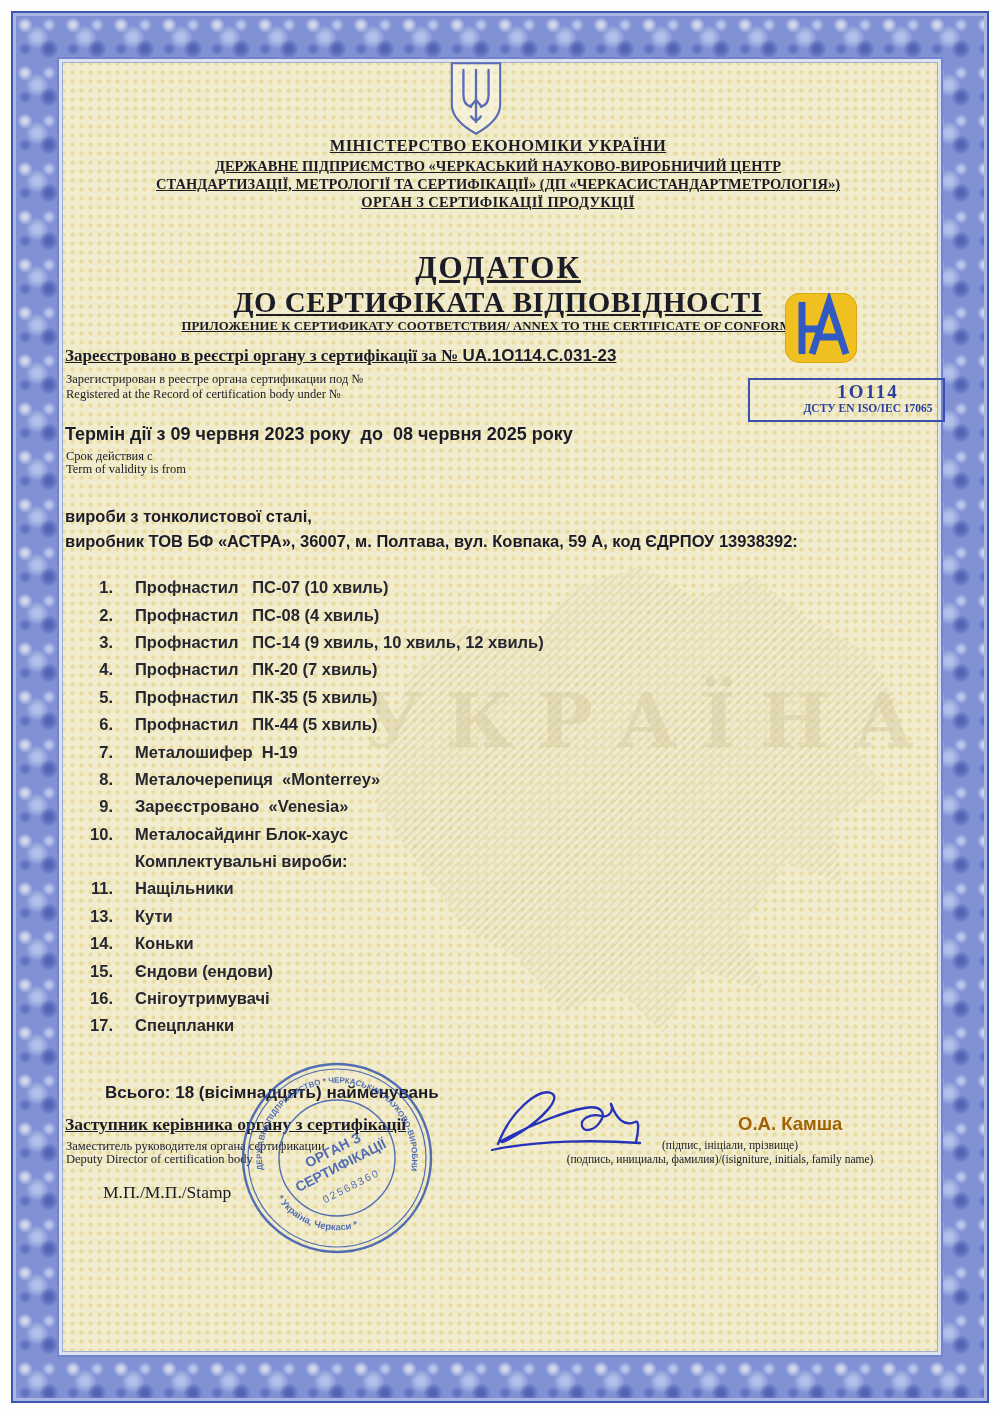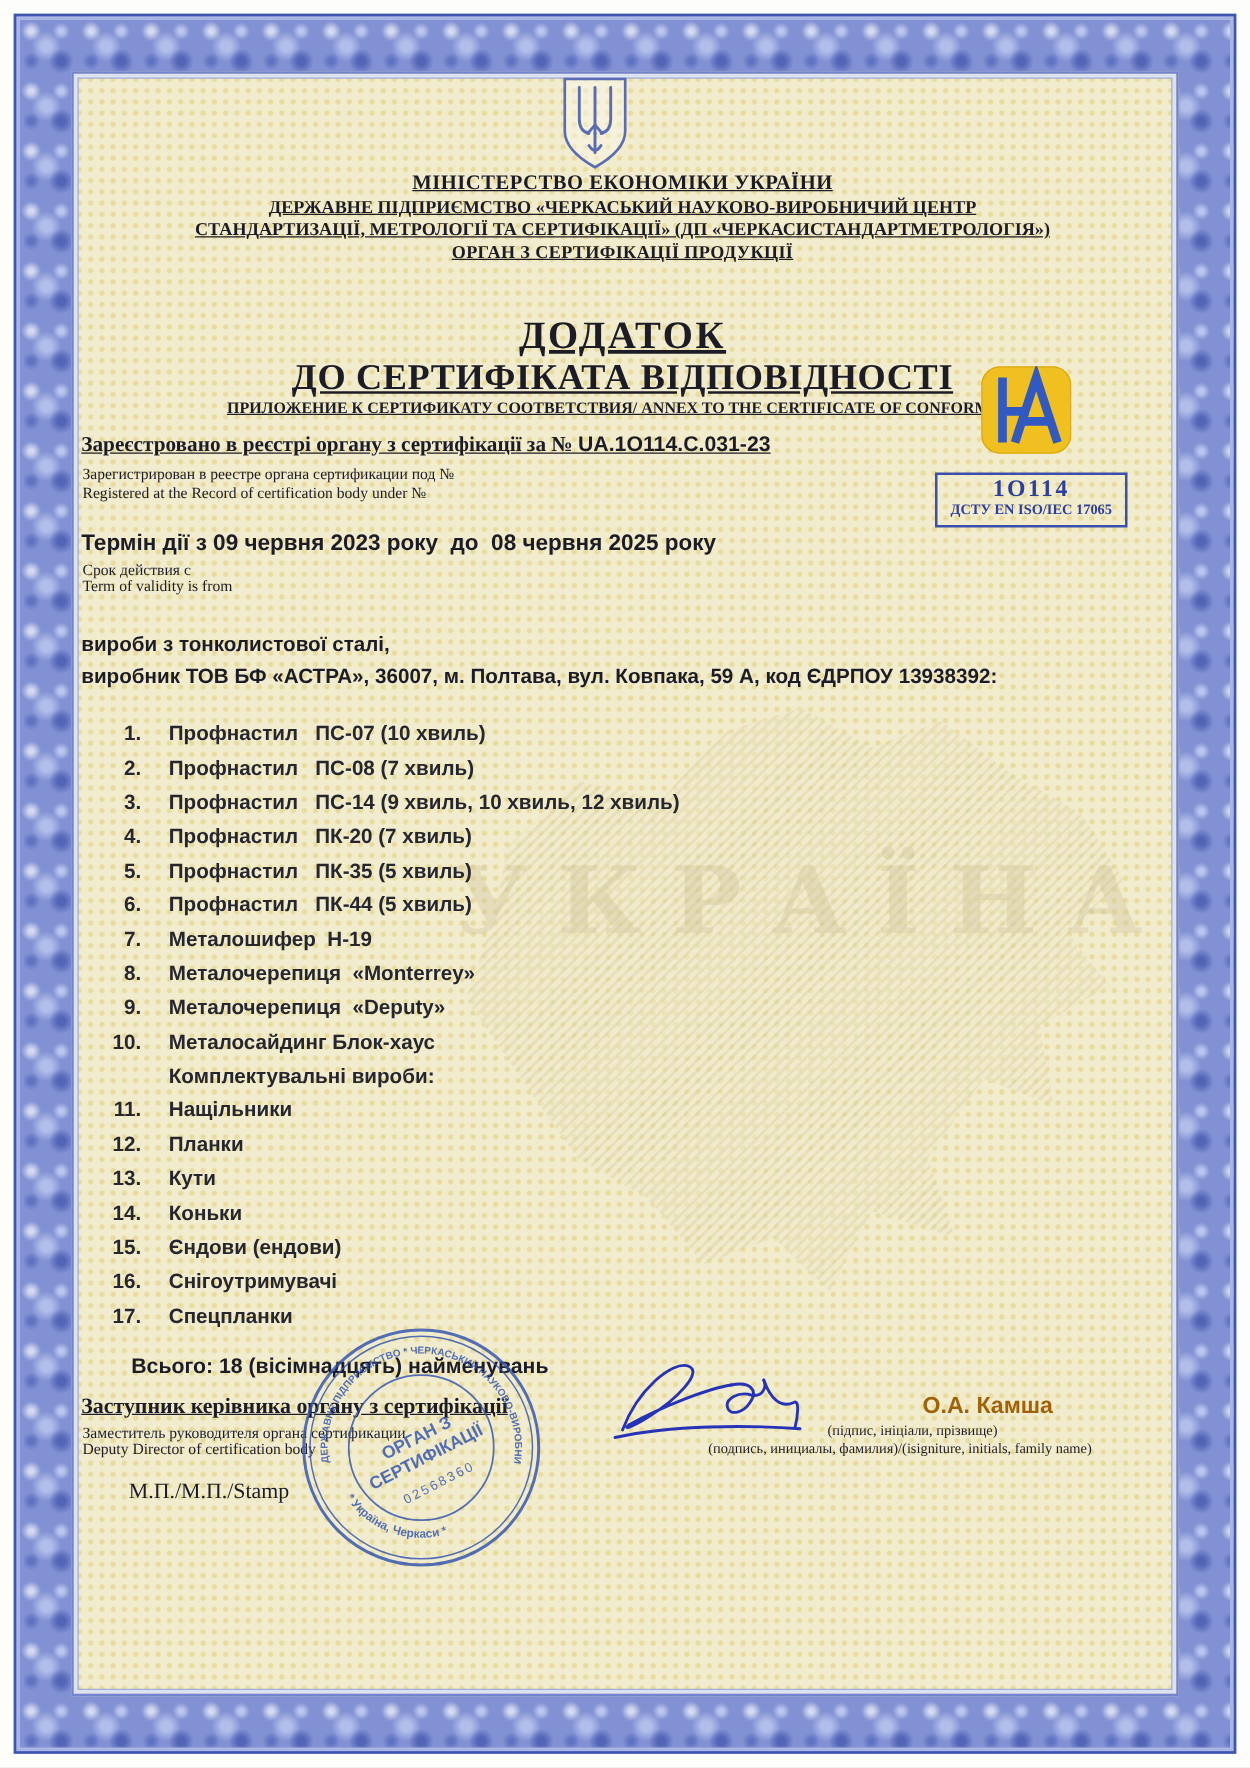--- a/index.html
+++ b/index.html
@@ -66,21 +66,21 @@
   .signru{left:66px;top:1139px;font-size:12.5px;}
   .signen{left:66px;top:1152px;font-size:12.5px;}
   .mp{left:103px;top:1182px;font-size:17.5px;}
   .signer{left:738px;top:1113px;font-size:18.5px;color:#a16207;}
   .cap1{left:600px;top:1139px;width:260px;text-align:center;font-size:11.5px;}
   .cap2{left:500px;top:1153px;width:440px;text-align:center;font-size:11.5px;}
   
   .naau{position:absolute;left:785px;top:293px;width:72px;height:70px;background:#f0c021;
     border-radius:15px;box-shadow:0 0 0 1px #d8a815 inset;}
   .codebox{position:absolute;left:748px;top:378px;width:150px;height:40px;border:2px solid #3b4fae;
-    color:#2b3f9e;text-align:center;}
+    color:#2b3f9e;text-align:center;padding-left:43px;}
   .codebox .code{font-size:19px;font-weight:bold;letter-spacing:2px;line-height:20px;margin-top:2px;
     font-family:"Liberation Serif",serif;}
   .codebox .std{font-size:11.5px;font-weight:bold;line-height:13px;font-family:"Liberation Serif",serif;}
   .stamp{position:absolute;left:237px;top:1058px;width:200px;height:200px;opacity:.8;z-index:6;}
   .sig{position:absolute;left:488px;top:1082px;width:180px;height:85px;z-index:5;}
   .emblem{position:absolute;left:447px;top:60px;width:58px;height:78px;}
 </style>
 </head>
 <body>
 
@@ -140,21 +140,21 @@
     <div class="abs sansB intro1">вироби з тонколистової сталі,</div>
     <div class="abs sansB intro2">виробник ТОВ БФ «АСТРА», 36007, м. Полтава, вул. Ковпака, 59 А, код ЄДРПОУ 13938392:</div>
 
     <div class="prod-list">
         <div class="prod-row">
           <span class="prod-num">1.</span>
           <span class="prod-text">Профнастил   ПС-07 (10 хвиль)</span>
         </div>
         <div class="prod-row">
           <span class="prod-num">2.</span>
-          <span class="prod-text">Профнастил   ПС-08 (7 хвиль)</span>
+          <span class="prod-text">Профнастил   ПС-08 (4 хвиль)</span>
         </div>
         <div class="prod-row">
           <span class="prod-num">3.</span>
           <span class="prod-text">Профнастил   ПС-14 (9 хвиль, 10 хвиль, 12 хвиль)</span>
         </div>
         <div class="prod-row">
           <span class="prod-num">4.</span>
           <span class="prod-text">Профнастил   ПК-20 (7 хвиль)</span>
         </div>
         <div class="prod-row">
@@ -168,37 +168,33 @@
         <div class="prod-row">
           <span class="prod-num">7.</span>
           <span class="prod-text">Металошифер  Н-19</span>
         </div>
         <div class="prod-row">
           <span class="prod-num">8.</span>
           <span class="prod-text">Металочерепиця  «Monterrey»</span>
         </div>
         <div class="prod-row">
           <span class="prod-num">9.</span>
-          <span class="prod-text">Металочерепиця  «Deputy»</span>
+          <span class="prod-text">Зареєстровано  «Venesia»</span>
         </div>
         <div class="prod-row">
           <span class="prod-num">10.</span>
           <span class="prod-text">Металосайдинг Блок-хаус</span>
         </div>
         <div class="prod-row">
           <span class="prod-num"></span>
           <span class="prod-text">Комплектувальні вироби:</span>
         </div>
         <div class="prod-row">
           <span class="prod-num">11.</span>
           <span class="prod-text">Нащільники</span>
-        </div>
-        <div class="prod-row">
-          <span class="prod-num">12.</span>
-          <span class="prod-text">Планки</span>
         </div>
         <div class="prod-row">
           <span class="prod-num">13.</span>
           <span class="prod-text">Кути</span>
         </div>
         <div class="prod-row">
           <span class="prod-num">14.</span>
           <span class="prod-text">Коньки</span>
         </div>
         <div class="prod-row">

